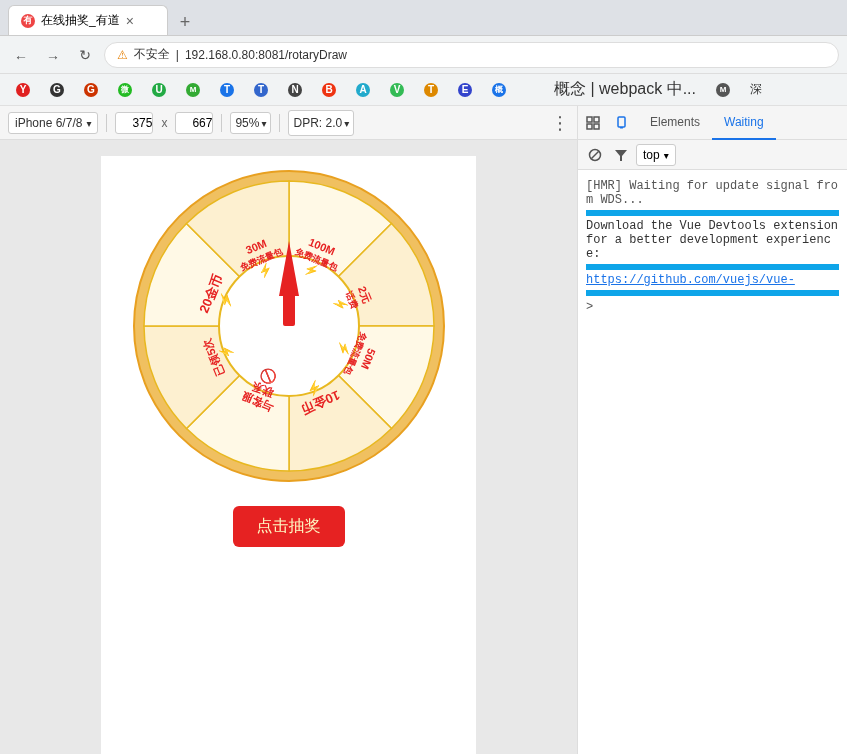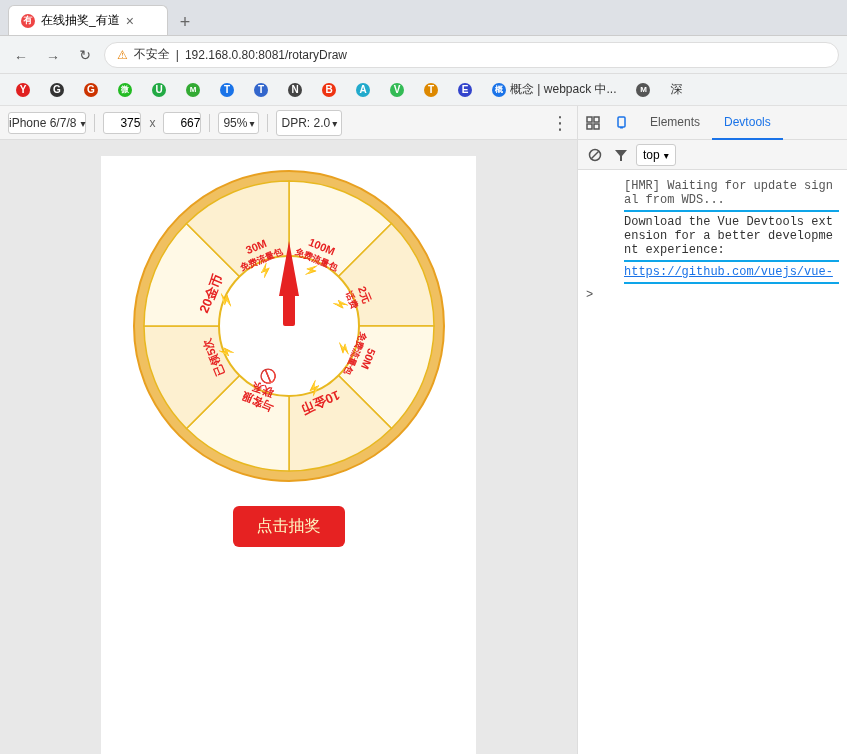--- a/index.html
+++ b/index.html
@@ -124,21 +124,21 @@
       align-items: center;
       padding: 0 8px;
       gap: 8px;
       font-size: 12px;
       color: #333;
     }
     .device-selector {
       height: 22px;
       border: 1px solid #ccc;
       border-radius: 3px;
-      padding: 0 0;
+      padding: 0 6px;
       font-size: 12px;
       background: #fff;
       cursor: pointer;
       display: flex; align-items: center; gap: 4px;
     }
     .toolbar-divider { width: 1px; height: 18px; background: #ccc; }
     .dim-input {
       width: 38px; height: 22px;
       border: 1px solid #ccc;
       border-radius: 3px;
@@ -295,23 +295,22 @@
       flex: 1;
       padding: 6px 8px;
       font-family: 'Courier New', monospace;
       font-size: 12px;
       color: #333;
       overflow: auto;
       background: #fff;
     }
     .console-line {
       padding: 3px 0;
-      border-bottom: 2px solid #0ea5e9;
+      border-bottom: 6px solid #0ea5e9;
       word-break: break-all;
-      margin-left: 38px;
     }
     .console-link {
       color: #1a73e8;
       text-decoration: underline;
     }
     .console-prompt {
       color: #555;
       padding: 4px 0;
     }
     .hmr-line { color: #555; }
@@ -380,21 +379,21 @@
     <div class="bookmark-icon" style="background:#33bb55;">V</div>
   </div>
   <div class="bookmark-item">
     <div class="bookmark-icon" style="background:#dd8800;">T</div>
   </div>
   <div class="bookmark-item">
     <div class="bookmark-icon" style="background:#3344cc;">E</div>
   </div>
   <div class="bookmark-item">
     <div class="bookmark-icon" style="background:#1a73e8;font-size:8px;">概</div>
-    <span style="font-size:12px;">概念 | webpack 中...</span>
+    <span style="font-size:16px;margin-left:44px;">概念 | webpack 中...</span>
   </div>
   <div class="bookmark-item">
     <div class="bookmark-icon" style="background:#555;font-size:8px;">M</div>
   </div>
   <div class="bookmark-item">
     <span style="font-size:12px;">深</span>
   </div>
 </div>
 
 <div class="main-area">
@@ -501,21 +500,21 @@
       <div class="devtools-icon-btn" title="Toggle device" style="color:#1a73e8;">
         <svg width="14" height="14" viewBox="0 0 14 14" fill="none">
           <rect x="2" y="1" width="7" height="10" rx="1" stroke="#1a73e8" stroke-width="1.5" fill="none"></rect>
           <rect x="4" y="11" width="3" height="1.5" rx="0.5" fill="#1a73e8"></rect>
         </svg>
       </div>
       <div class="devtools-tab">
         <span>Elements</span>
       </div>
       <div class="devtools-tab active">
-        <span>Devtools</span>
+        <span>Waiting</span>
       </div>
     </div>
 
     <div class="devtools-console-toolbar">
       <div class="console-icon-btn" title="Clear console">
         <svg width="14" height="14" viewBox="0 0 14 14">
           <circle cx="7" cy="7" r="5.5" stroke="#555" stroke-width="1.5" fill="none"></circle>
           <line x1="3.5" y1="10.5" x2="10.5" y2="3.5" stroke="#555" stroke-width="1.5"></line>
         </svg>
       </div>

